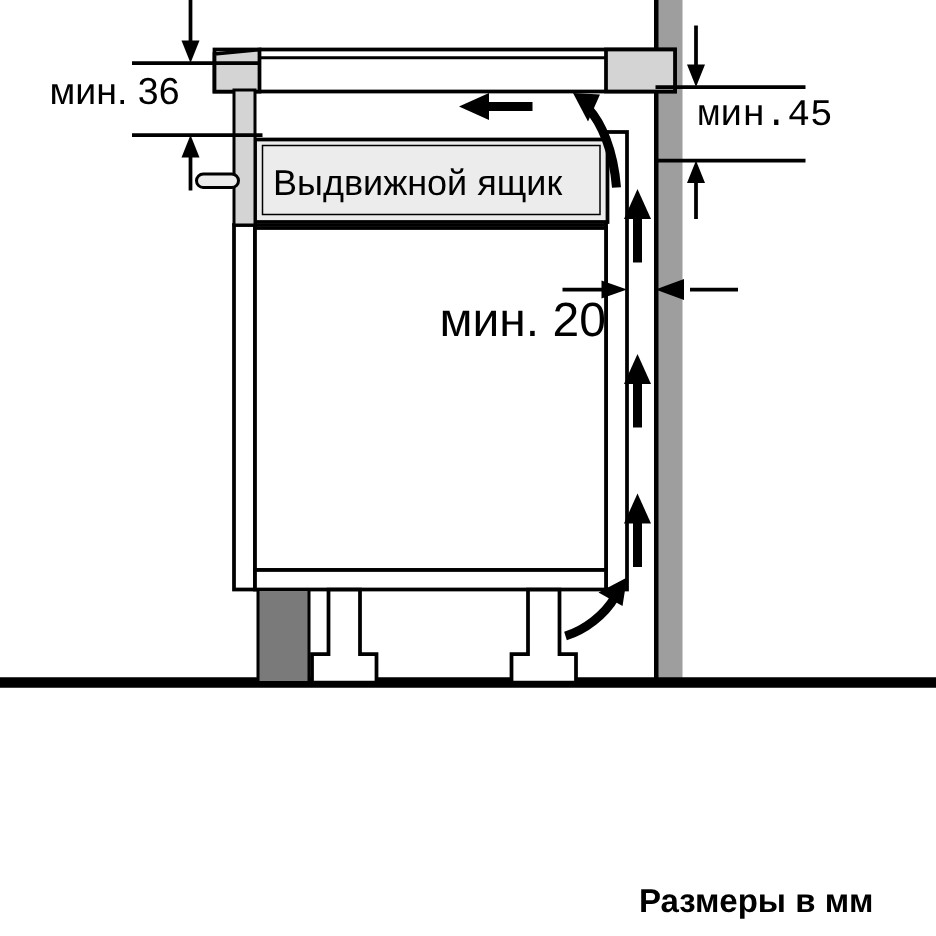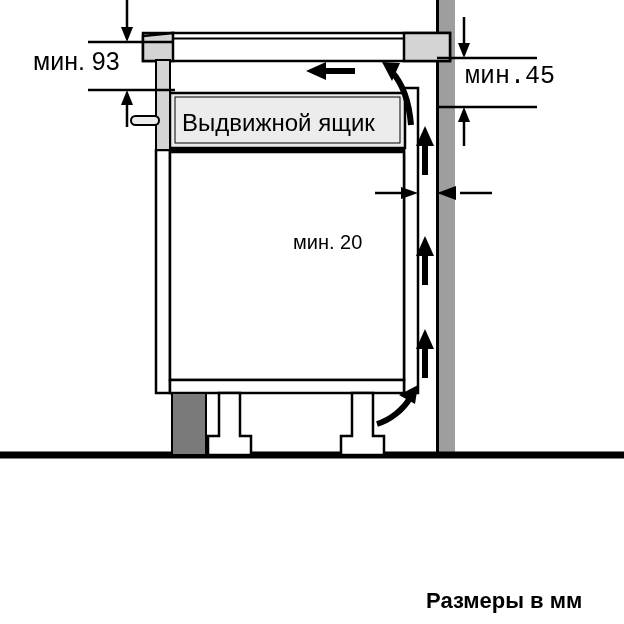--- a/index.html
+++ b/index.html
@@ -39,22 +39,21 @@
   }
   #label-min45 {
     left: 465px;
     top: 64px;
     font-size: 25px;
     font-family: Liberation Mono, monospace;
   }
   #label-min20 {
     left: 293px;
     top: 197px;
-    font-size: 20px;
-    margin-top: 35px;
+    font-size: 32px;
   }
   #label-drawer {
     left: 182px;
     top: 111px;
     font-size: 24px;
   }
   #label-units {
     left: 426px;
     top: 590px;
     font-size: 22px;
@@ -166,21 +165,21 @@
 
       <line x1="425" y1="378" x2="425" y2="343" stroke="#000000" stroke-width="6"></line>
       <polygon points="425,329 416,349 434,349" fill="#000000"></polygon>
 
       <path d="M 377 424 C 390 420 403 410 410 398" fill="none" stroke="#000000" stroke-width="6"></path>
       <polygon points="418,385 415,404 399,395" fill="#000000"></polygon>
     </g>
 
   </svg>
 
-  <div class="lbl" id="label-min65">мин. 93</div>
+  <div class="lbl" id="label-min65">мин. 36</div>
 
   <div class="lbl" id="label-min45">мин.45</div>
 
   <div class="lbl" id="label-min20">мин. 20</div>
 
   <div class="lbl" id="label-drawer">Выдвижной ящик</div>
 
   <div class="lbl" id="label-units">Размеры в мм</div>
 
 </div>

